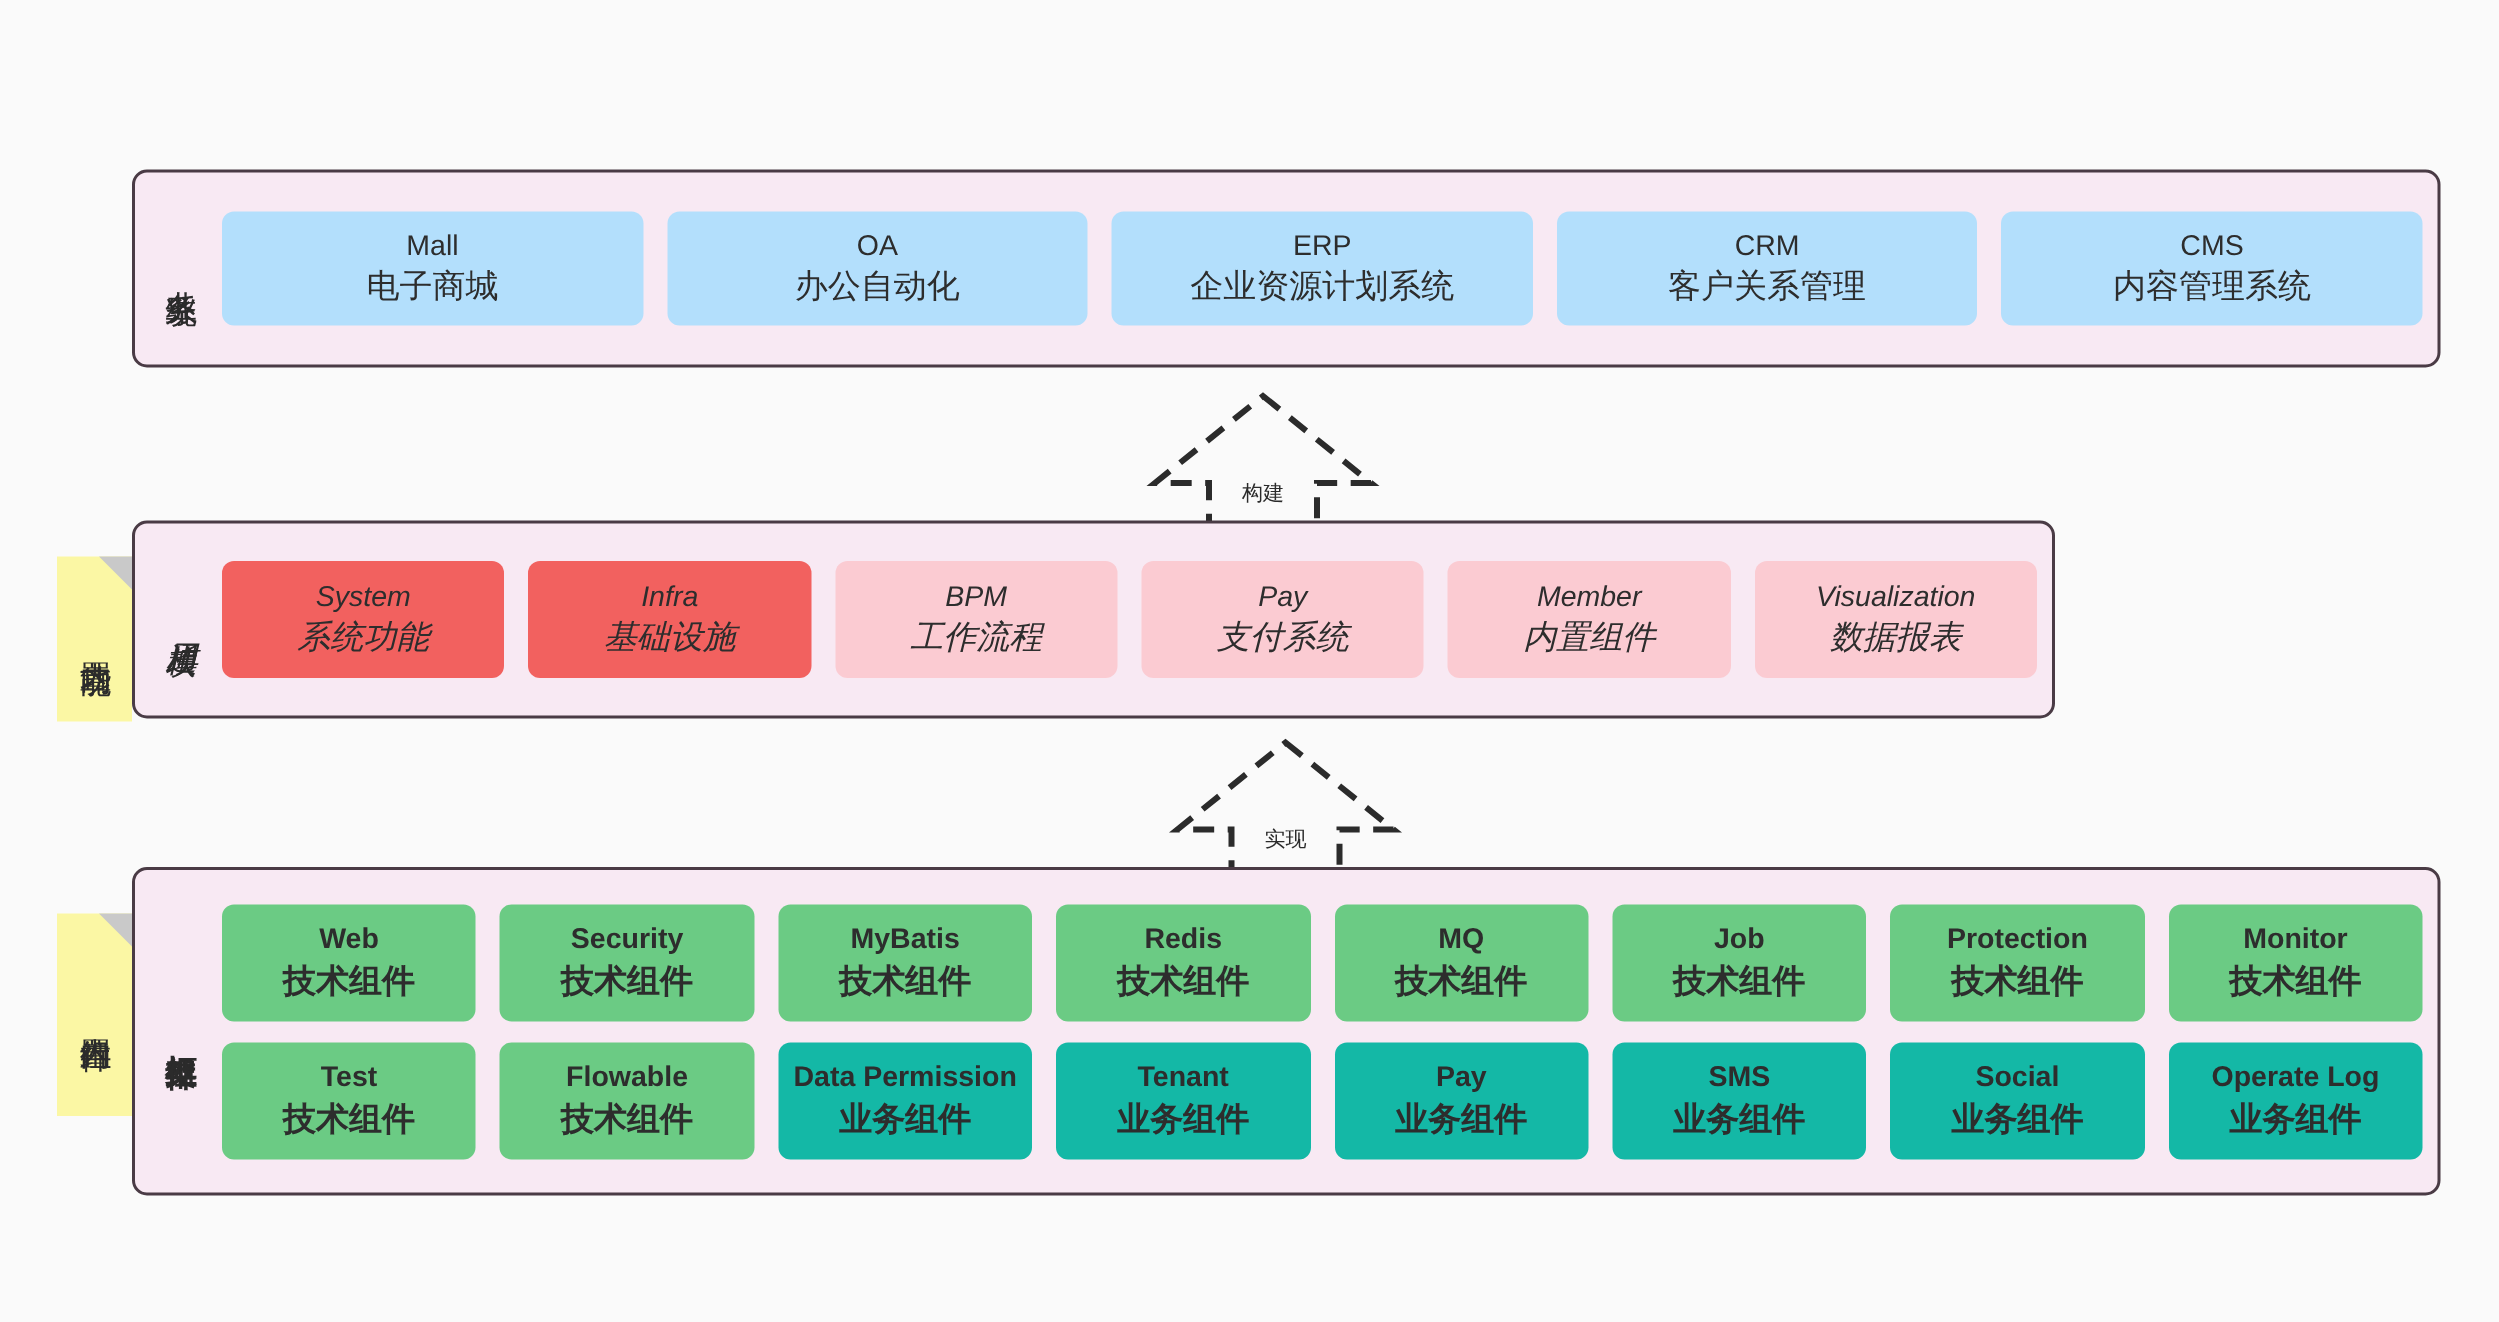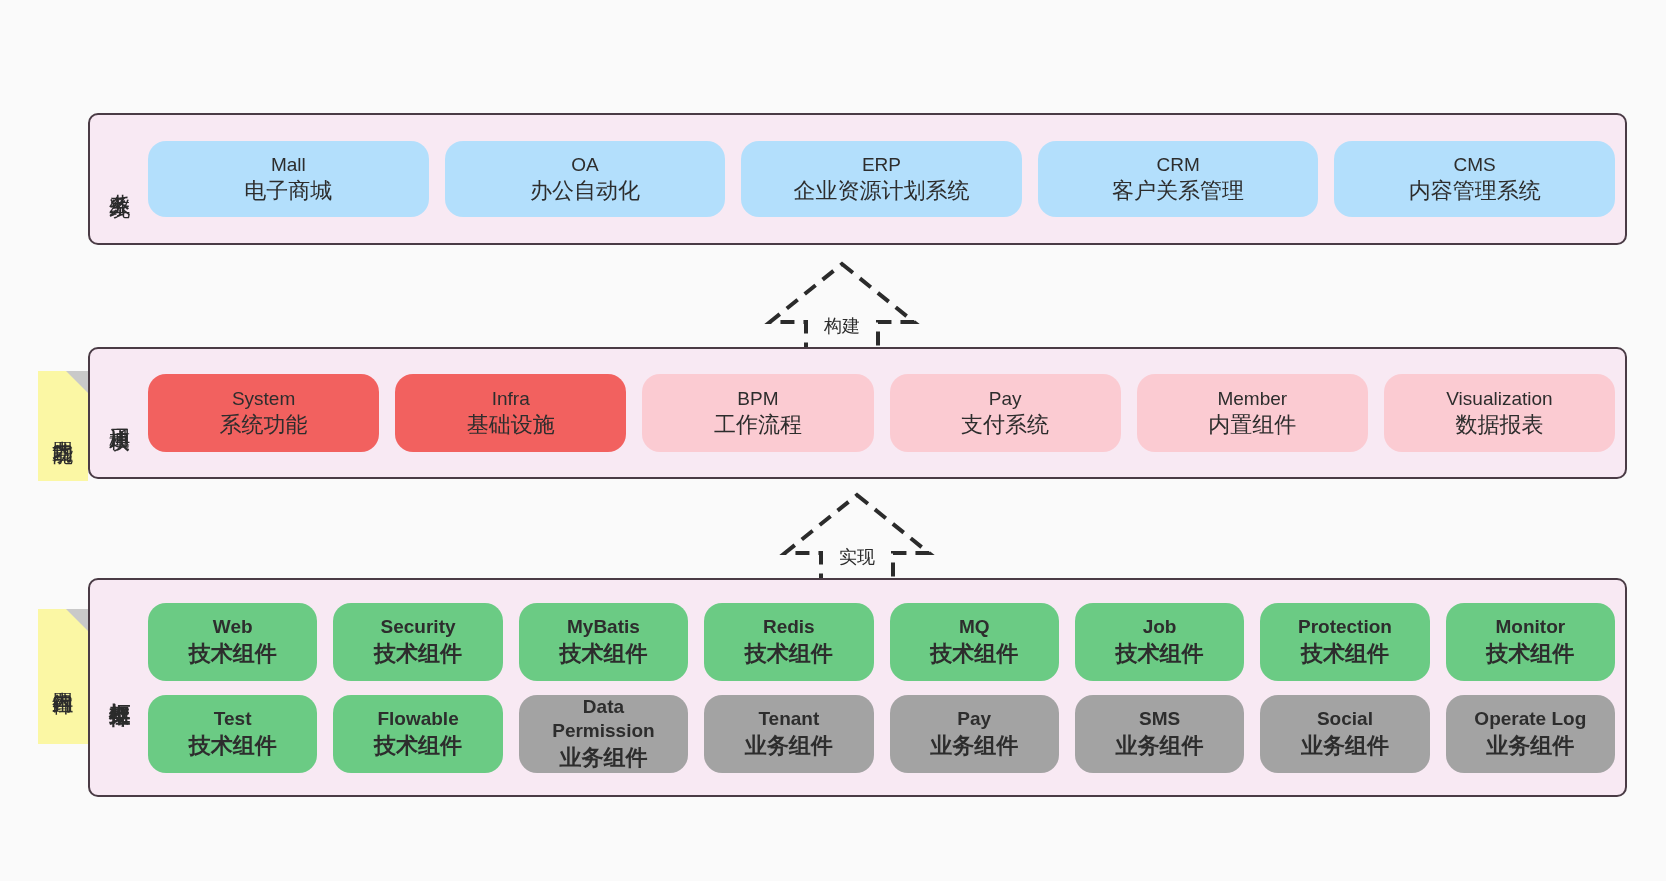--- a/index.html
+++ b/index.html
@@ -50,48 +50,48 @@
     padding-left: 6px;
   }
   .row {
     display: flex;
     flex-direction: row;
     gap: 16px;
     align-items: stretch;
   }
   .cell {
     flex: 1 1 0;
-    border-radius: 18px;
+    border-radius: 8px;
     display: flex;
     flex-direction: column;
     align-items: center;
     justify-content: center;
     text-align: center;
     color: #2d2d2d;
-    padding: 4px 12px;
+    padding: 4px 0;
     line-height: 1.28;
   }
   .cell .en { font-size: 19px; }
   .cell .cn { font-size: 22px; }
 
   
   #layer-business { left: 88px; top: 113px; width: 1539px; height: 132px; }
   #layer-business .cell { background: #b3dffc; height: 76px; }
 
   
-  #layer-modules { left: 88px; top: 347px; width: 1539px; height: 132px; }
+  #layer-modules { left: 88px; top: 347px; width: 1282px; height: 132px; font-style: italic; }
   #layer-modules .cell { height: 78px; }
   .m-strong { background: #f2615f; }
   .m-soft   { background: #fbcbd2; justify-content: center; }
 
   
   #layer-framework { left: 88px; top: 578px; width: 1539px; height: 219px; font-weight: bold; }
   #layer-framework .cell { height: 78px; }
   .f-tech { background: #6bcb84; }
-  .f-biz  { background: #a3a3a3; }
+  .f-biz  { background: #14b8a6; }
 
   
   .note {
     position: absolute;
     background: #fbf7a4;
     display: flex;
     align-items: center;
     justify-content: center;
     font-size: 21px;
     line-height: 1.12;
@@ -118,21 +118,21 @@
     position: absolute;
     width: 160px;
     height: 98px;
   }
   .arrow svg { display: block; width: 100%; height: 100%; overflow: visible; }
   .arrow-label {
     position: absolute;
     left: 0; right: 0;
     bottom: 18px;
     text-align: center;
-    font-size: 18px;
+    font-size: 14px;
     color: #2b2b2b;
     pointer-events: none;
   }
   #arrow-build   { left: 762px; top: 258px; }
   #arrow-realize { left: 777px; top: 489px; }
 </style>
 </head>
 <body>
 
 <div id="canvas">

